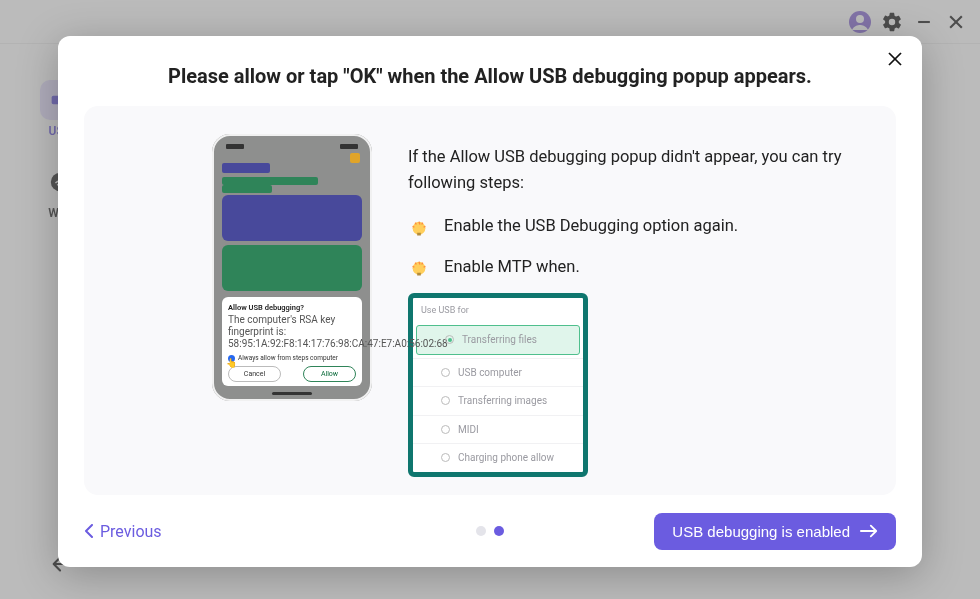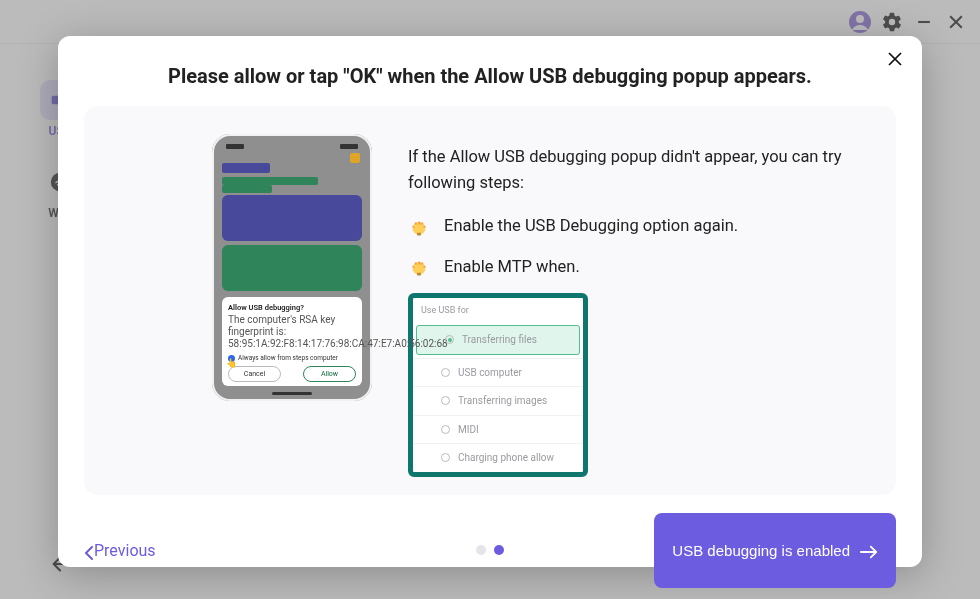--- a/index.html
+++ b/index.html
@@ -102,27 +102,27 @@
   .usb-row { display:flex; align-items:center; gap:8px; padding:6px 28px; border-top:1px solid #f1f1f3; }
   .usb-row.selected { background:#e0f5eb; border:1px solid #4fbf8d; margin:3px; border-radius:3px; border-top:1px solid #4fbf8d;}
   .radio { width:9px; height:9px; border:1px solid #bbb; border-radius:50%; display:inline-block; position:relative;}
   .radio.sel::after { content:''; position:absolute; inset:1.5px; background:#4fbf8d; border-radius:50%; }
 
   
   .modal-footer {
     display:flex; align-items:center; justify-content:space-between;
     margin-top:18px;
   }
-  .prev-link { color:#6b5ce0; font-size:16px; display:flex; align-items:flex-end; cursor:pointer; }
+  .prev-link { color:#6b5ce0; font-size:16px; display:flex; align-items:center; gap:6px; cursor:pointer; }
   .dots { display:flex; gap:8px; align-items:center; position:absolute; left:50%; transform:translateX(-50%); }
   .dot { width:10px; height:10px; border-radius:50%; background:#e4e4ea; }
   .dot.active { background:#6b5ce0; }
   .next-btn {
     background:#6b5ce0; color:#fff; border:none; border-radius:8px;
-    padding:29px 18px; font-size:15px; display:flex; align-items:flex-end; gap:10px;
+    padding:10px 18px; font-size:15px; display:flex; align-items:center; gap:10px;
     cursor:pointer;
   }
 </style>
 </head>
 <body>
 
 <div class="window-header">
   <div class="hdr-icon avatar-icon">
     <svg viewBox="0 0 24 24" fill="#8c6fd6">
         <circle cx="12" cy="12" r="11"></circle>

